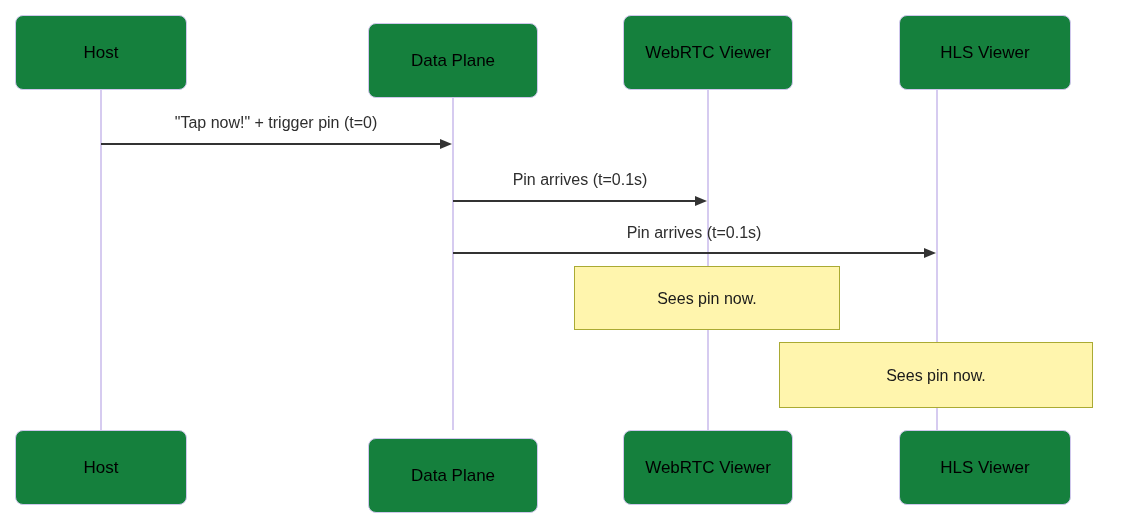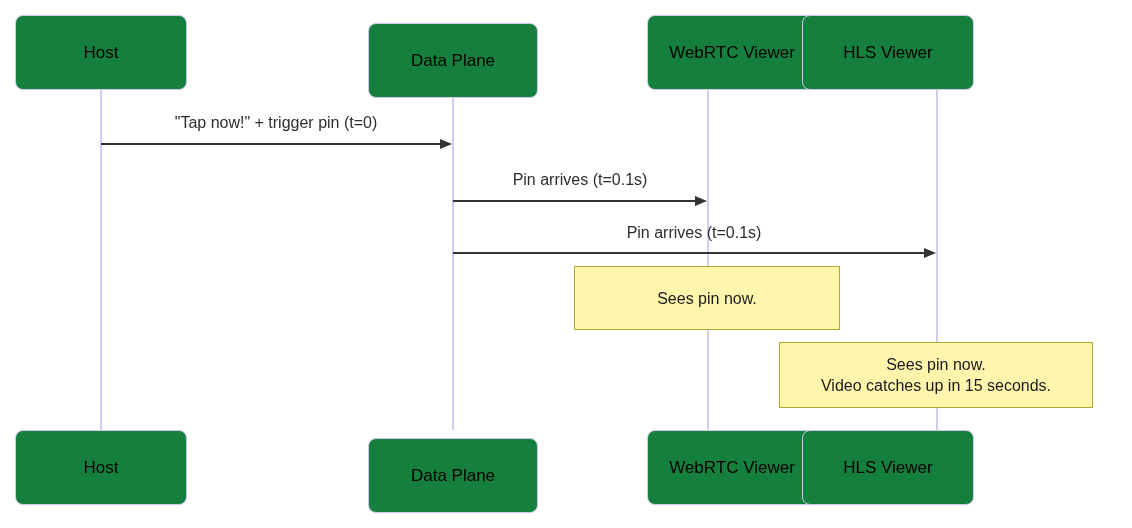--- a/index.html
+++ b/index.html
@@ -25,22 +25,22 @@
     display: flex;
     align-items: center;
     justify-content: center;
     font-size: 17px;
     color: #000000;
   }
   .actor.row-top { top: 15px; }
   .actor.row-bottom { top: 430px; }
   .pos-host { left: 15px; width: 172px; }
   .pos-dataplane { left: 368px; width: 170px; margin-top: 8px; }
-  .pos-webrtc { left: 623px; width: 170px; margin-left: 24px; }
-  .pos-hls { left: 802px; width: 172px; align-items: center; }
+  .pos-webrtc { left: 623px; width: 170px; }
+  .pos-hls { left: 899px; width: 172px; align-items: center; }
 
   .lifeline {
     position: absolute;
     top: 90px;
     height: 340px;
     width: 2px;
     background: #d6cbf0;
   }
   .ll-host { left: 100px; }
   .ll-dataplane { left: 452px; }
@@ -78,21 +78,21 @@
   .line3 { left: 453px; top: 252px; width: 471px; }
   .head3 { left: 924px; top: 248px; }
   .label3 { left: 694px; top: 224px; }
 
   .note {
     position: absolute;
     background: #fff5ad;
     border: 1px solid #aaaa33;
     box-sizing: border-box;
     display: flex;
-    flex-direction: column;
+    flex-direction: row;
     align-items: center;
     justify-content: center;
     text-align: center;
     font-size: 16px;
     line-height: 21px;
     color: #1a1a1a;
   }
   .note1 { left: 574px; top: 266px; width: 266px; height: 64px; }
   .note2 { left: 779px; top: 342px; width: 314px; height: 66px; }
 </style>
@@ -130,21 +130,20 @@
   <div class="msg-label label3">Pin arrives (t=0.1s)</div>
   <div class="msg-line line3"></div>
   <div class="arrowhead head3"></div>
 
   <div class="note note1">
     <span>Sees pin now.</span>
   </div>
 
   <div class="note note2">
     <span>Sees pin now.</span>
-    <span>Video catches up in 15 seconds.</span>
   </div>
 
   <div class="actor row-bottom pos-host">
     <span>Host</span>
   </div>
   <div class="actor row-bottom pos-dataplane">
     <span>Data Plane</span>
   </div>
   <div class="actor row-bottom pos-webrtc">
     <span>WebRTC Viewer</span>

